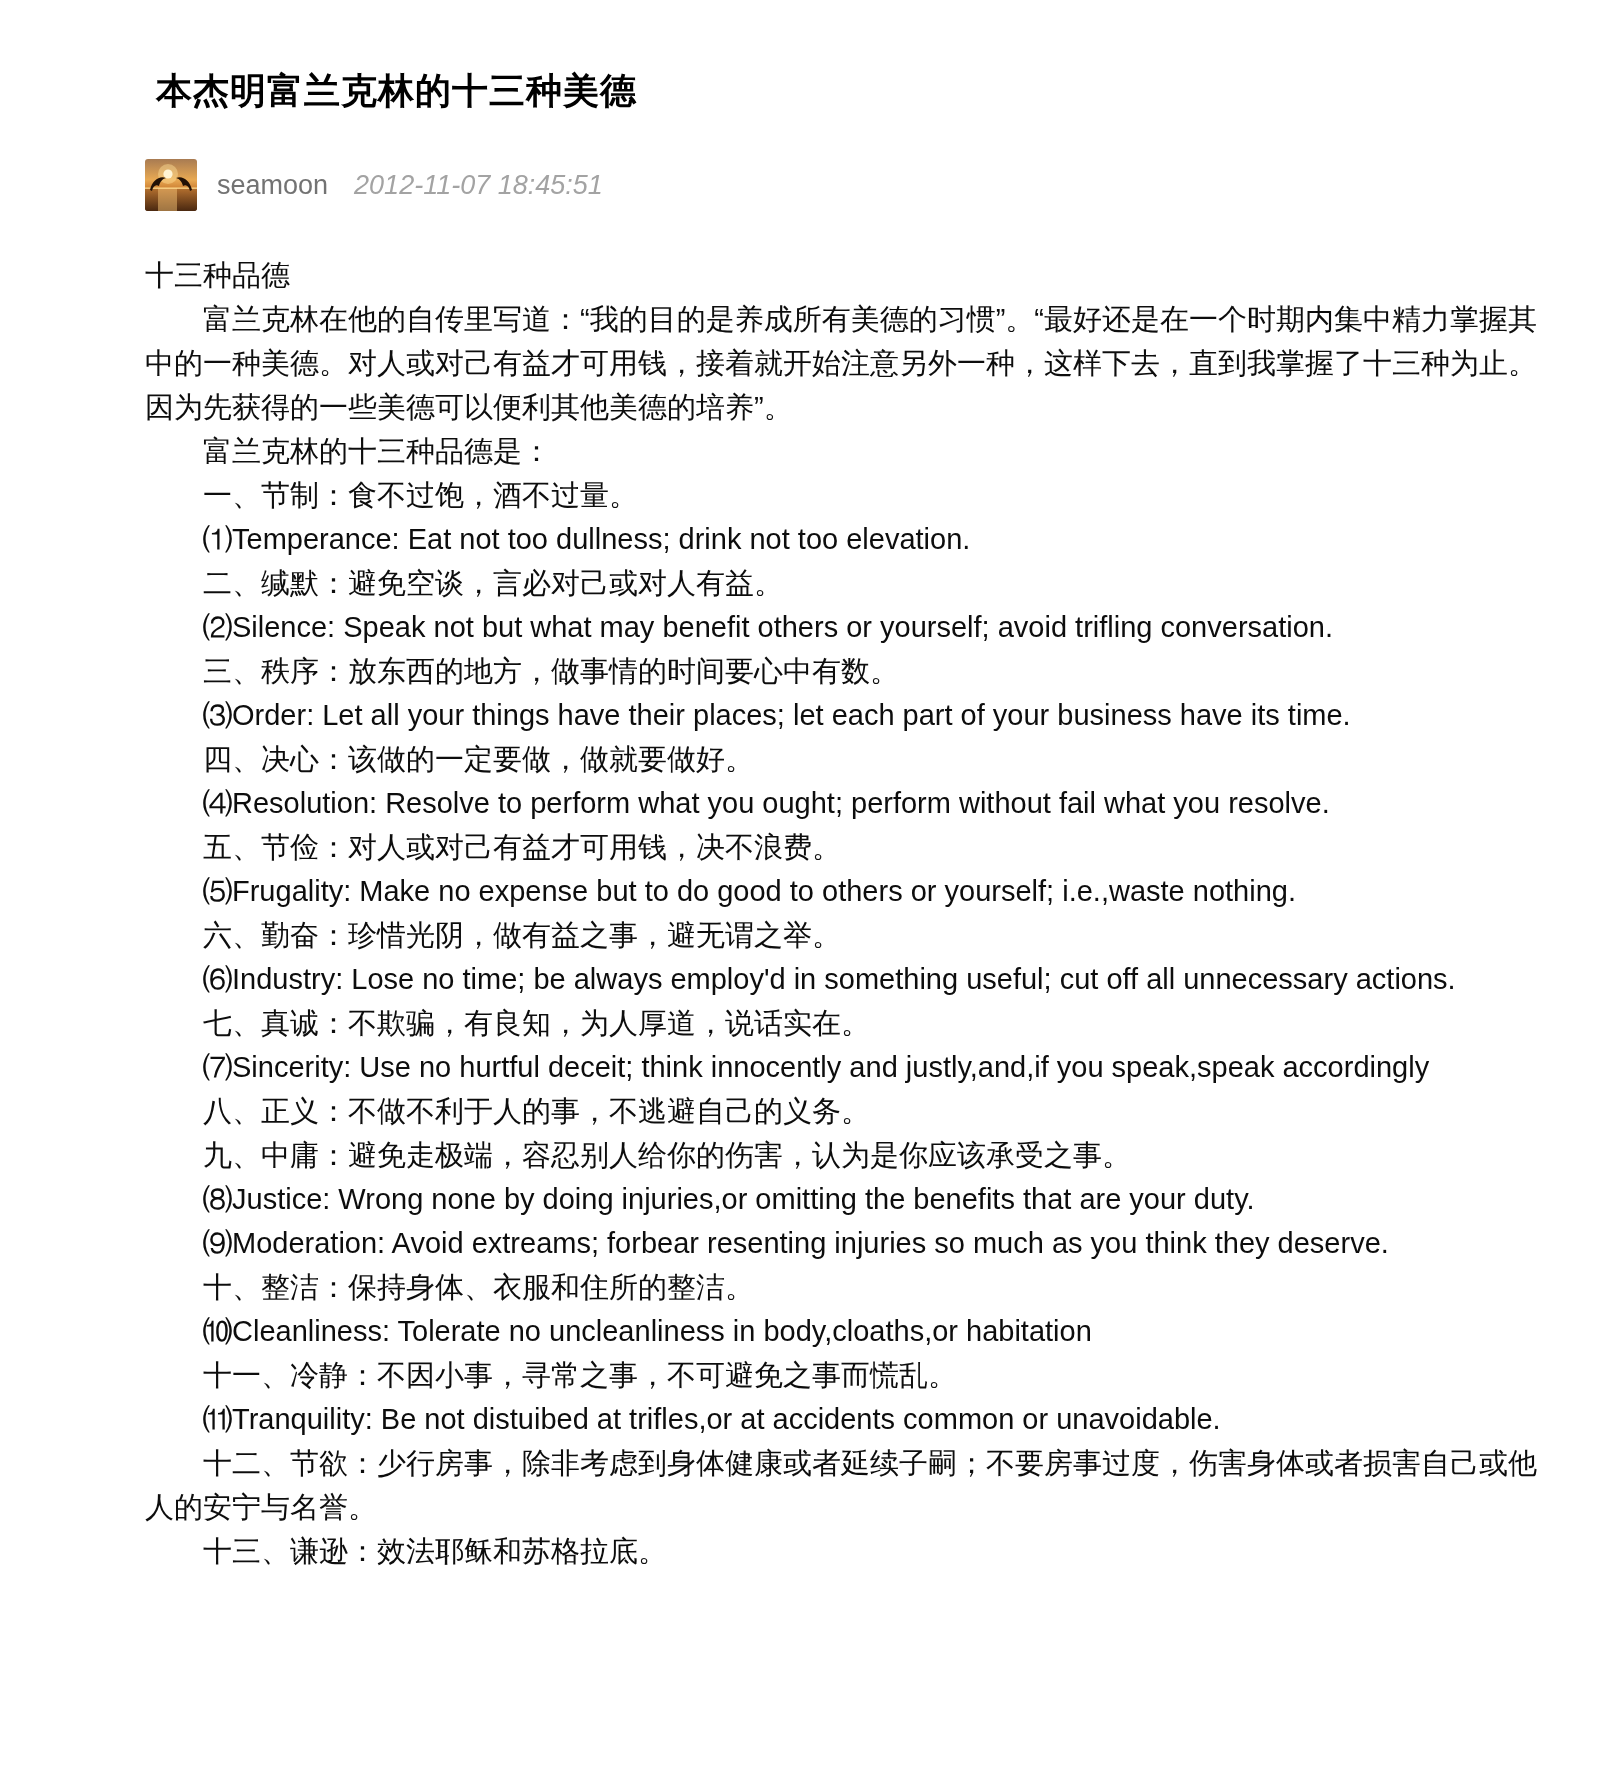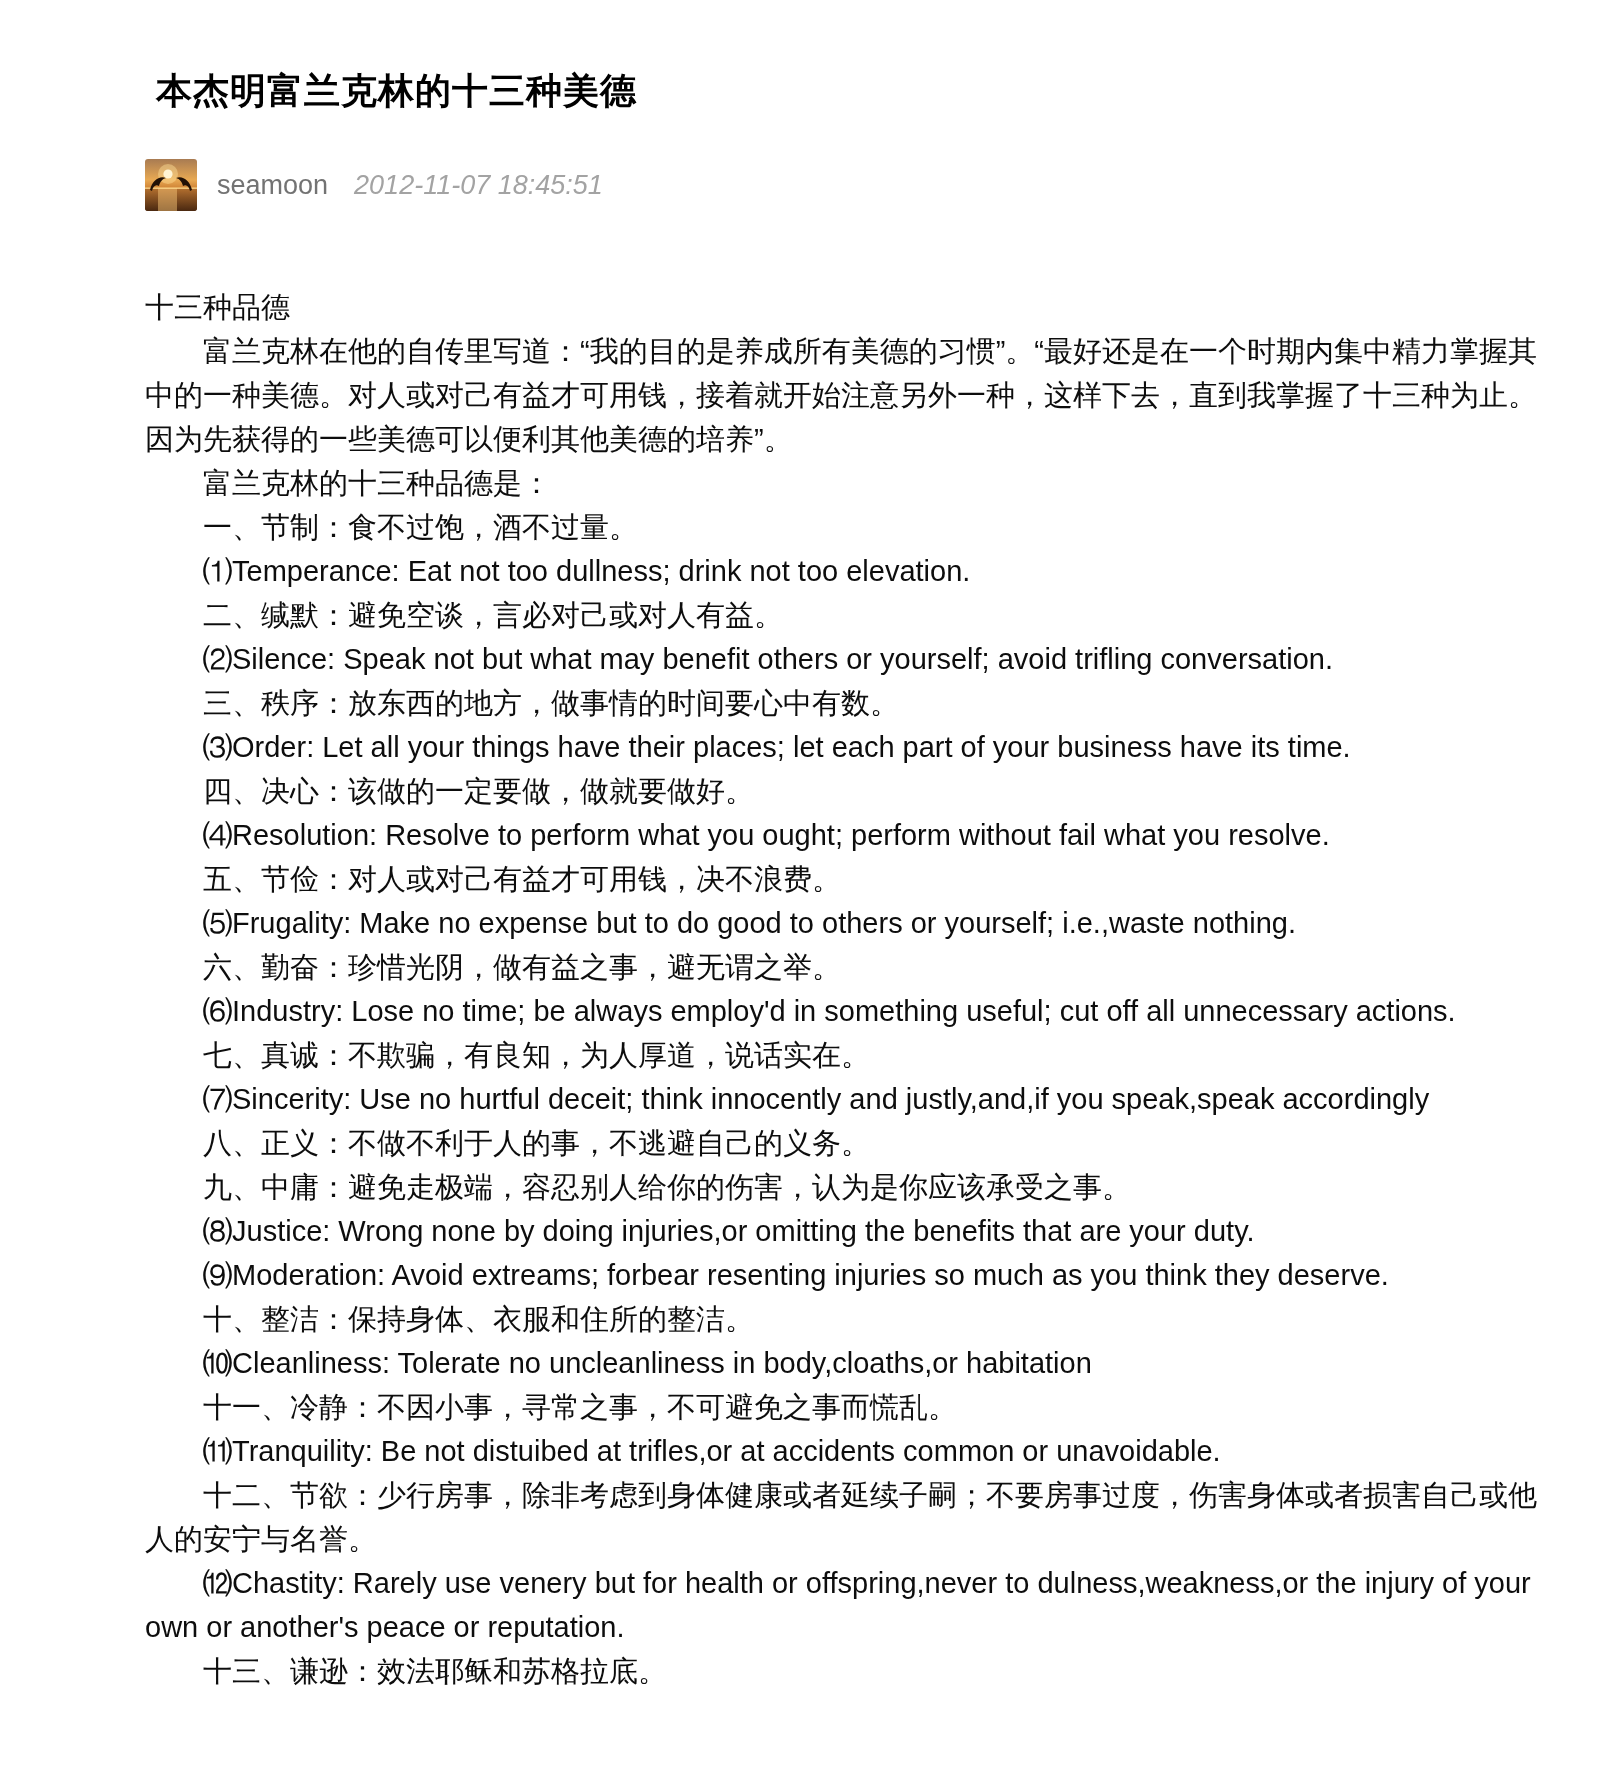--- a/index.html
+++ b/index.html
@@ -44,21 +44,21 @@
     text-decoration: none;
     cursor: pointer;
   }
   .post-time {
     margin-left: 26px;
     font-size: 27px;
     color: #a3a3a3;
     font-style: italic;
   }
   .article {
-    margin-top: 74px;
+    margin-top: 42px;
     font-size: 29px;
     line-height: 44px;
     color: #0d0d0d;
   }
   .article p {
     margin: 0;
     padding: 0;
     word-break: break-word;
   }
   .article p.indent {
@@ -122,17 +122,16 @@
       <p class="indent">⑺Sincerity: Use no hurtful deceit; think innocently and justly,and,if you speak,speak accordingly</p>
       <p class="indent">八、正义：不做不利于人的事，不逃避自己的义务。</p>
       <p class="indent">九、中庸：避免走极端，容忍别人给你的伤害，认为是你应该承受之事。</p>
       <p class="indent">⑻Justice: Wrong none by doing injuries,or omitting the benefits that are your duty.</p>
       <p class="indent">⑼Moderation: Avoid extreams; forbear resenting injuries so much as you think they deserve.</p>
       <p class="indent">十、整洁：保持身体、衣服和住所的整洁。</p>
       <p class="indent">⑽Cleanliness: Tolerate no uncleanliness in body,cloaths,or habitation</p>
       <p class="indent">十一、冷静：不因小事，寻常之事，不可避免之事而慌乱。</p>
       <p class="indent">⑾Tranquility: Be not distuibed at trifles,or at accidents common or unavoidable.</p>
       <p class="indent">十二、节欲：少行房事，除非考虑到身体健康或者延续子嗣；不要房事过度，伤害身体或者损害自己或他人的安宁与名誉。</p>
-      <p class="indent">⑿Chastity: Rarely use venery but for health or offspring,never to dulness,weakness,or the injury of your own or another's peace or reputation.</p>
       <p class="indent">十三、谦逊：效法耶稣和苏格拉底。</p>
     </div>
 
 </div>
 
 </body></html>

